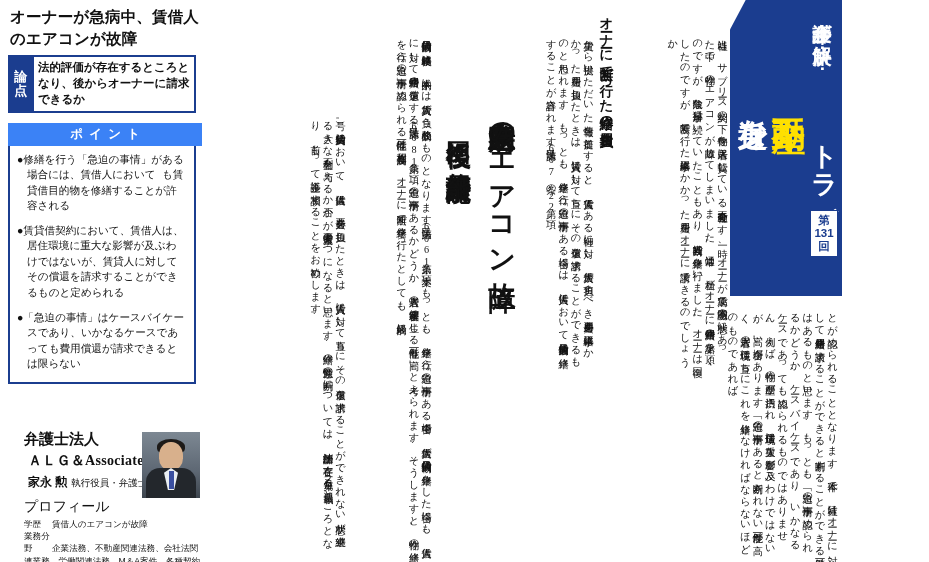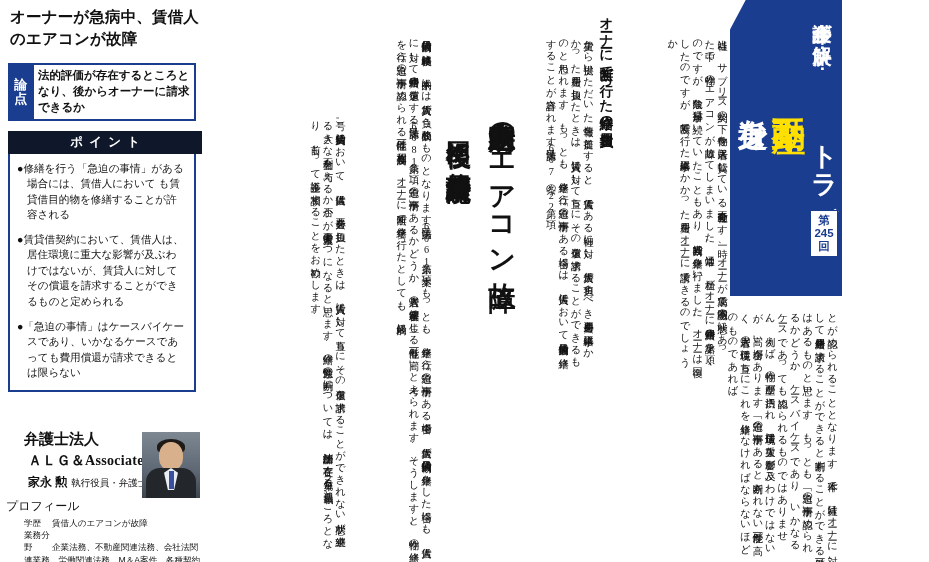--- a/index.html
+++ b/index.html
@@ -27,21 +27,21 @@
   .headline{
     font-family:"Liberation Sans", sans-serif;
     font-weight:bold;
     font-size:15.5px;
     line-height:1.45;
     color:#111;
     letter-spacing:0.01em;
     padding:2px 2px 0 4px;
   }
   .ronten-row{
-    display:flex;align-items:stretch;margin-top:12px;margin-left:2px;width:188px;
+    display:flex;align-items:stretch;margin-top:4px;margin-left:2px;width:188px;
   }
   .ronten-badge{
     background:#1b3d8f;color:#fff;
     font-family:"Liberation Sans", sans-serif;
     font-weight:bold;font-size:13px;
     width:26px;display:flex;align-items:center;justify-content:center;
     letter-spacing:0.02em;
     line-height:1.05;
     padding:2px 0;
   }
@@ -52,35 +52,35 @@
     flex:1;
     font-family:"Liberation Sans", sans-serif;
     font-weight:bold;
     font-size:11.5px;
     line-height:1.38;
     color:#111;
     padding:3px 4px;
   }
   .point-header{
     margin-top:10px;margin-left:2px;width:188px;
-    background:#0f172a;color:#fff;
+    background:#3b82f6;color:#fff;
     text-align:center;
     font-family:"Liberation Sans", sans-serif;
     font-weight:bold;font-size:12.5px;
     letter-spacing:0.5em;
     padding:3px 0 3px 0.5em;
   }
   .point-box{
     margin-left:2px;width:188px;
     border:2px solid #1b3d8f;border-top:none;
     padding:7px 7px 9px 7px;
     box-sizing:border-box;
   }
   .point-item{
-    font-family:Liberation Sans, sans-serif;
+    font-family:Liberation Mono, monospace;
     font-size:10.6px;
     line-height:1.47;
     color:#111;
     margin-bottom:9px;
     text-indent:-10px;
     padding-left:10px;
   }
   .point-item:last-child{margin-bottom:0;}
 
   
@@ -125,21 +125,21 @@
     position:absolute;left:22px;top:36px;width:14px;height:22px;
     background:#e9eef2;
     clip-path:polygon(50% 0,100% 22%,72% 100%,28% 100%,0 22%);
   }
   .pf-photo .tie{
     position:absolute;left:27px;top:39px;width:5px;height:18px;
     background:#3a4fa0;
   }
   .pf-profile-title{
     font-family:"Liberation Sans", sans-serif;
-    font-size:12px;color:#111;margin-top:7px;
+    font-size:14px;color:#111;margin-top:7px;margin-left:18px;
   }
   .pf-lines{
     font-family:"Liberation Sans", sans-serif;
     font-size:8.6px;line-height:1.42;color:#111;margin-left:18px;margin-top:2px;
   }
   .pf-lines .lbl{display:inline-block;width:28px;}
 
   
   .body-area{
     position:absolute;left:206px;top:4px;width:640px;height:554px;
@@ -282,18 +282,18 @@
   <div class="vcol v" style="position:absolute; right:4px; top:306px; height:250px; width:106px; font-size:10.2px;">とが認められることとなります。本件で、賃社はオーナーに対して修繕費用を請求することができると判断することができる可能性はあるものと思います。もっとも、「急迫の事情」が認められるかどうか、ケースバイケースであり、いかなるケースであっても認められるものではありません。例えば、物件の壁面が汚損され、居住環境に重大な影響が及ぶわけではないが、高い場合があります。「急迫の事情」があると判断されない可能性が高く、入居者の住環境に直ちにこれを修繕しなければならないほどのものであれば、</div>
 
   <div class="banner">
     <div class="banner-blue"></div>
     <div class="banner-lawyer v">弁護士が解決!!</div>
     <div class="banner-big v" style="right:74px; top:96px;">身近な</div>
     <div class="banner-big banner-yellow v" style="right:36px; top:92px;">不動産</div>
     <div class="banner-big v" style="right:4px; top:126px; font-size:26px;">トラブル</div>
     <div class="banner-num">
       <span>第</span>
-      <span>245</span>
+      <span>131</span>
       <span>回</span>
     </div>
   </div>
 
 </div>
 
 </body></html>

